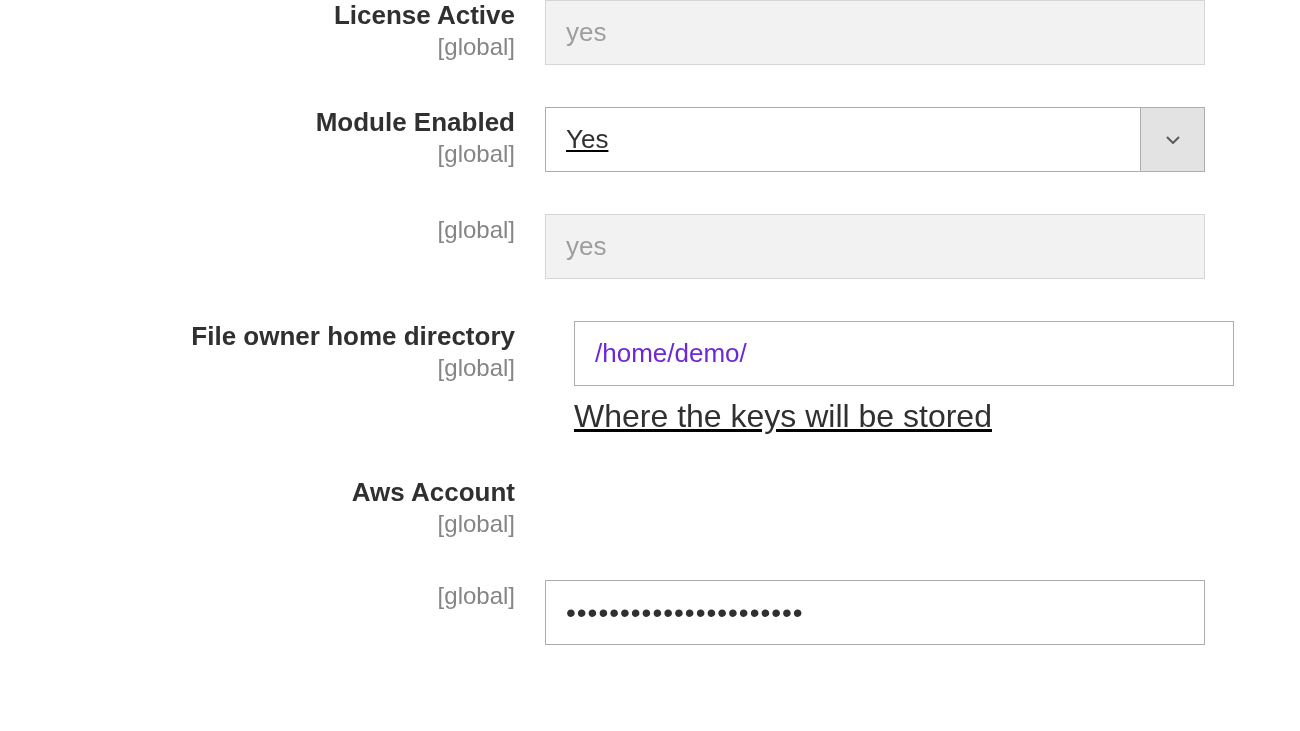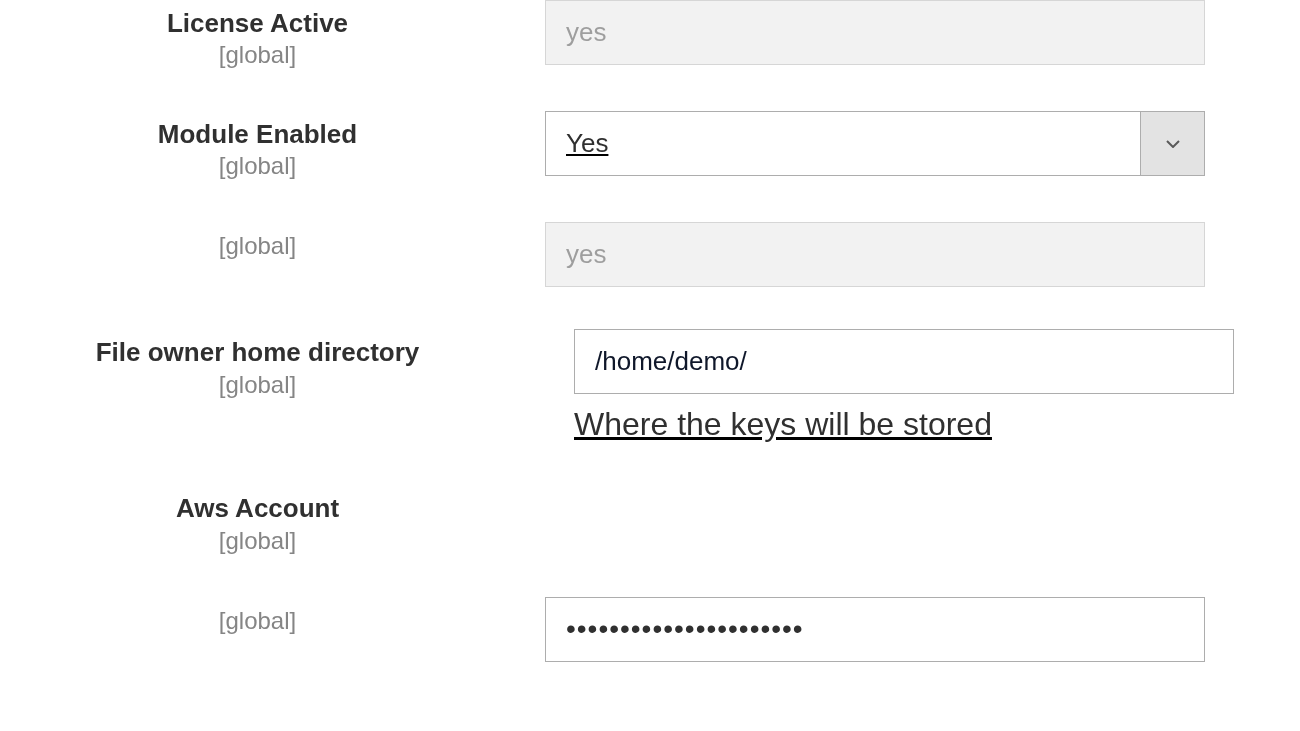--- a/index.html
+++ b/index.html
@@ -20,23 +20,22 @@
       display: flex;
       align-items: flex-start;
       margin-bottom: 42px;
     }
     .form-row.with-hint {
       margin-bottom: 42px;
       gap: 29px;
     }
     .label-col {
       width: 545px;
-      text-align: center;
+      text-align: right;
       padding-right: 30px;
-      padding-top: 8px;
     }
     .field-label {
       font-size: 26px;
       font-weight: 700;
       color: #303030;
       line-height: 1.2;
     }
     .scope-label {
       font-size: 24px;
       color: #858585;
@@ -47,21 +46,21 @@
       flex: 1;
       max-width: 660px;
       text-decoration: underline;
     }
     .text-input {
       width: 100%;
       height: 65px;
       border: 1px solid #adadad;
       padding: 0 20px;
       font-size: 26px;
-      color: #0f172a;
+      color: #6d28d9;
       background: #ffffff;
       outline: none;
       font-family: inherit;
     }
     .text-input.disabled {
       background: #f2f2f2;
       color: #9e9e9e;
       border-color: #d6d6d6;
     }
     .select-wrapper {

